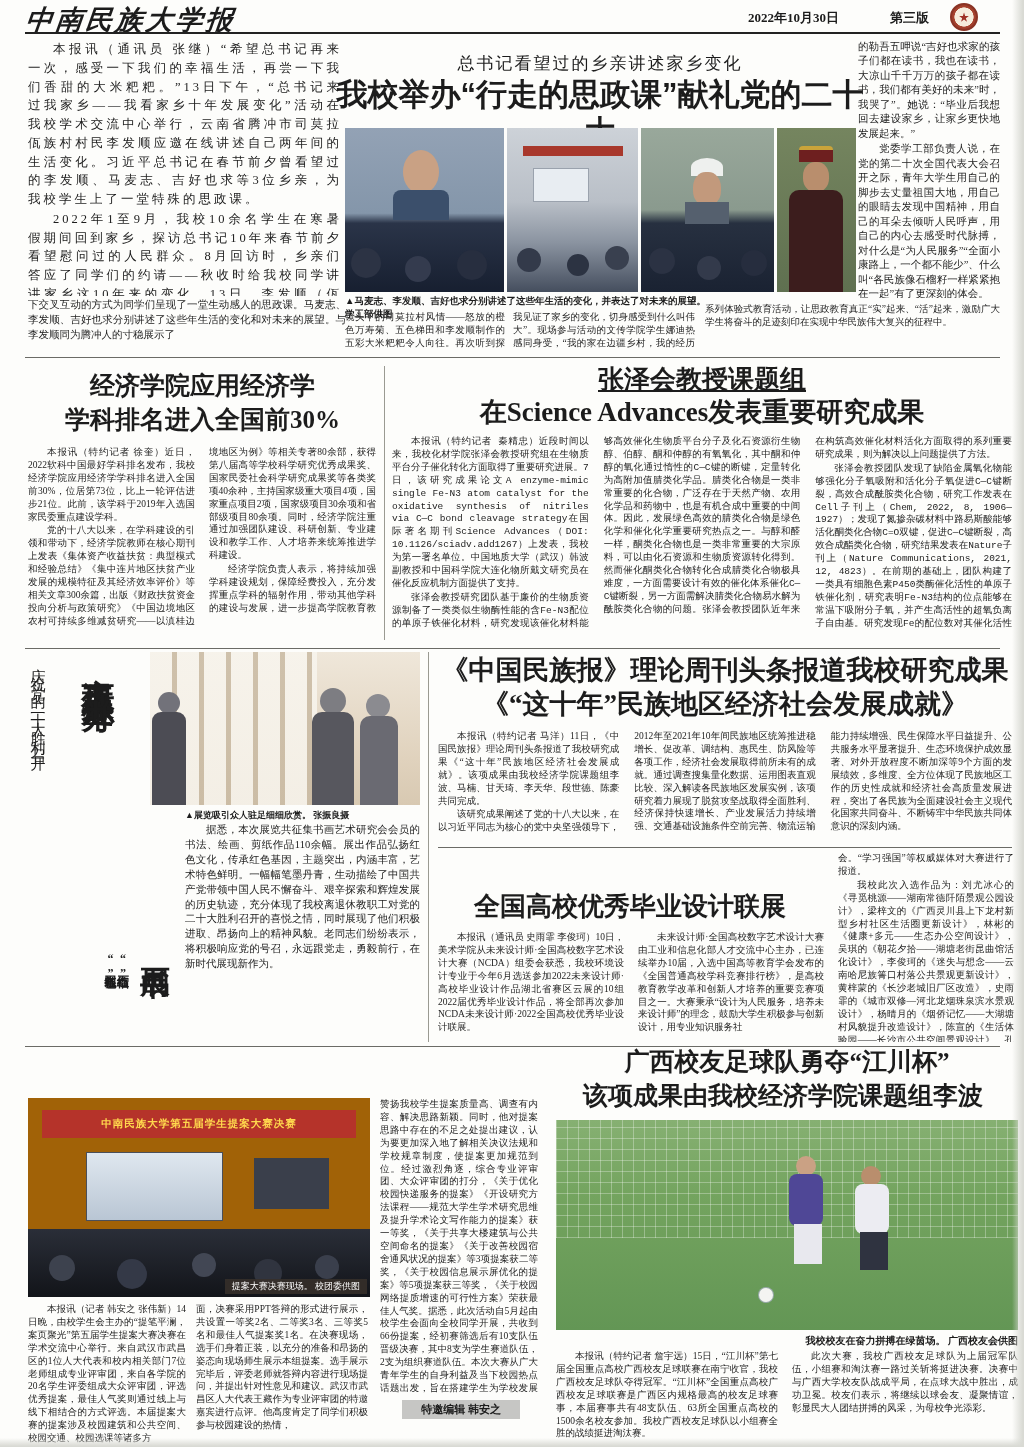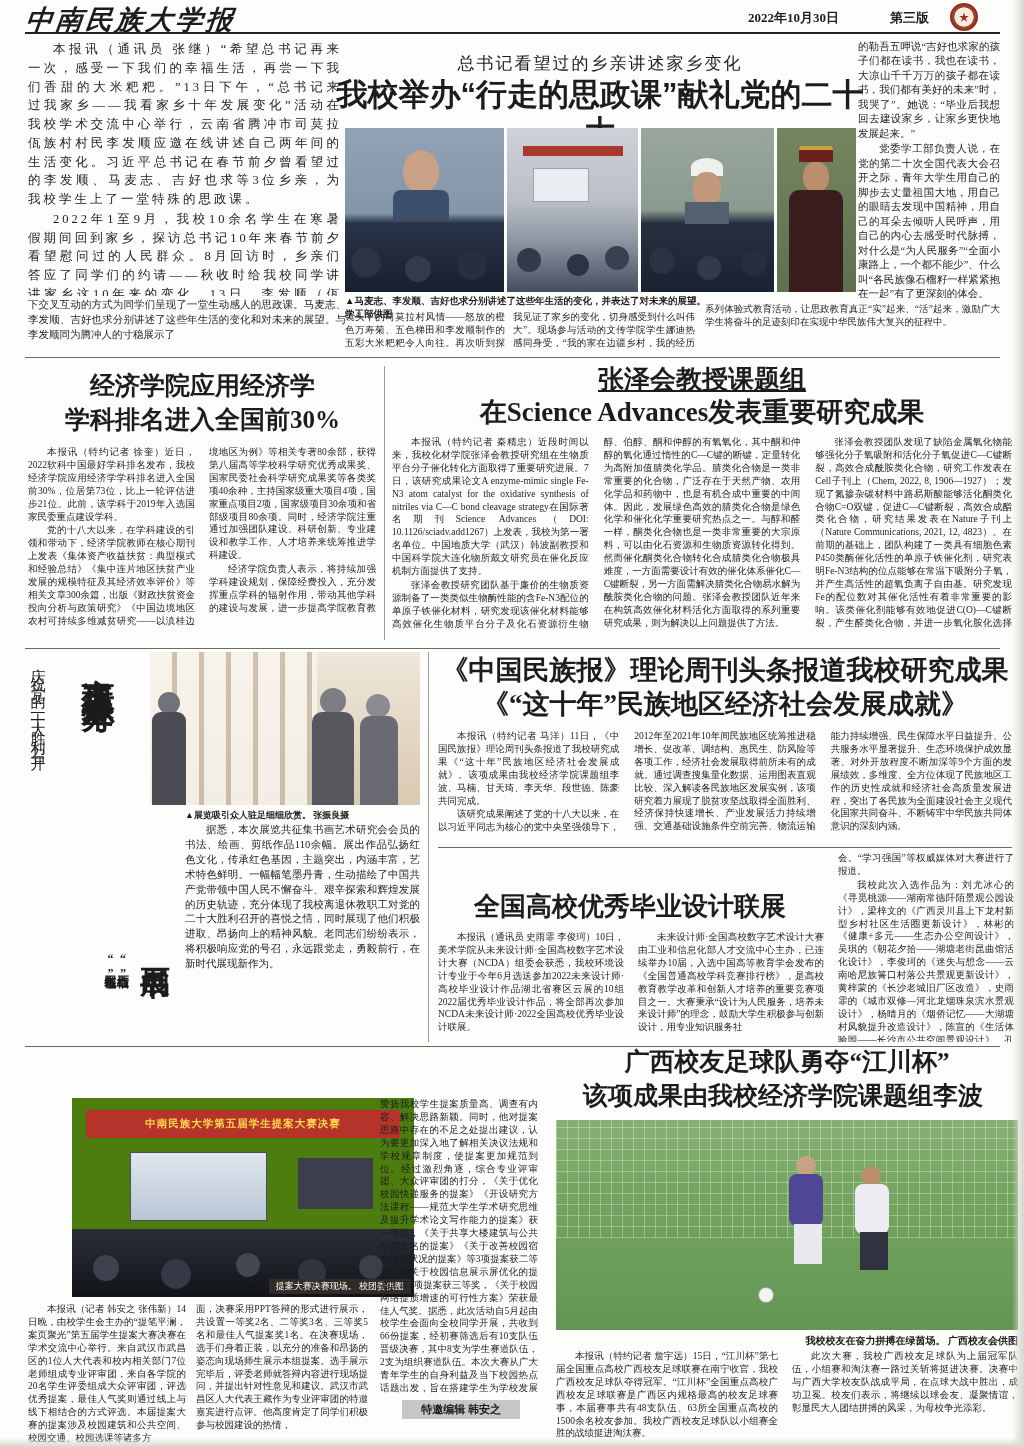--- a/index.html
+++ b/index.html
@@ -100,21 +100,21 @@
   <div class="abs jc clip body-s cols2" style="left:28px;top:446px;width:348px;height:194px;">
     <p class="para">本报讯（特约记者 徐奎）近日，2022软科中国最好学科排名发布，我校经济学院应用经济学学科排名进入全国前30%，位居第73位，比上一轮评估进步21位。此前，该学科于2019年入选国家民委重点建设学科。</p>
     <p class="para">党的十八大以来，在学科建设的引领和带动下，经济学院教师在核心期刊上发表《集体资产收益扶贫：典型模式和经验总结》《集中连片地区扶贫产业发展的规模特征及其经济效率评价》等相关文章300余篇，出版《财政扶贫资金投向分析与政策研究》《中国边境地区农村可持续多维减贫研究——以滇桂边境地区为例》等相关专著80余部，获得第八届高等学校科学研究优秀成果奖、国家民委社会科学研究成果奖等各类奖项40余种，主持国家级重大项目4项，国家重点项目2项，国家级项目30余项和省部级项目80余项。同时，经济学院注重通过加强团队建设、科研创新、专业建设和教学工作、人才培养来统筹推进学科建设。</p>
     <p class="para">经济学院负责人表示，将持续加强学科建设规划，保障经费投入，充分发挥重点学科的辐射作用，带动其他学科的建设与发展，进一步提高学院教育教学能力、科学研究水平和人才培养质量。</p>
   </div>
 
   <div class="abs rule-v" style="left:384px;top:366px;height:274px;"></div>
 
   <div class="abs hl-serif" style="left:392px;top:366px;width:620px;height:30px;font-size:26px;text-decoration:underline;">张泽会教授课题组</div>
   <div class="abs hl-serif" style="left:392px;top:398px;width:620px;height:34px;font-size:27px;">在Science Advances发表重要研究成果</div>
-  <div class="abs jc clip body-s cols3" style="left:392px;top:436px;width:620px;height:204px;">
+  <div class="abs jc clip body-s cols3" style="left:392px;top:436px;width:620px;height:204px;font-family:Liberation Mono, monospace;">
     <p class="para">本报讯（特约记者 秦精忠）近段时间以来，我校化材学院张泽会教授研究组在生物质平台分子催化转化方面取得了重要研究进展。7日，该研究成果论文A enzyme-mimic single Fe-N3 atom catalyst for the oxidative synthesis of nitriles via C—C bond cleavage strategy在国际著名期刊Science Advances（DOI: 10.1126/sciadv.add1267）上发表，我校为第一署名单位。中国地质大学（武汉）韩波副教授和中国科学院大连化物所戴文研究员在催化反应机制方面提供了支持。</p>
     <p class="para">张泽会教授研究团队基于廉价的生物质资源制备了一类类似生物酶性能的含Fe-N3配位的单原子铁催化材料，研究发现该催化材料能够高效催化生物质平台分子及化石资源衍生物醇、伯醇、酮和仲醇的有氧氧化，其中酮和仲醇的氧化通过惰性的C—C键的断键，定量转化为高附加值腈类化学品。腈类化合物是一类非常重要的化合物，广泛存在于天然产物、农用化学品和药物中，也是有机合成中重要的中间体。因此，发展绿色高效的腈类化合物是绿色化学和催化化学重要研究热点之一。与醇和醛一样，酮类化合物也是一类非常重要的大宗原料，可以由化石资源和生物质资源转化得到。然而催化酮类化合物转化合成腈类化合物极具难度，一方面需要设计有效的催化体系催化C—C键断裂，另一方面需解决腈类化合物易水解为酰胺类化合物的问题。张泽会教授团队近年来在构筑高效催化材料活化方面取得的系列重要研究成果，则为解决以上问题提供了方法。</p>
     <p class="para">张泽会教授团队发现了缺陷金属氧化物能够强化分子氧吸附和活化分子氧促进C—C键断裂，高效合成酰胺类化合物，研究工作发表在Cell子刊上（Chem, 2022, 8, 1906—1927）；发现了氮掺杂碳材料中路易斯酸能够活化酮类化合物C=O双键，促进C—C键断裂，高效合成酯类化合物，研究结果发表在Nature子刊上（Nature Communications, 2021, 12, 4823）。在前期的基础上，团队构建了一类具有细胞色素P450类酶催化活性的单原子铁催化剂，研究表明Fe-N3结构的位点能够在常温下吸附分子氧，并产生高活性的超氧负离子自由基。研究发现Fe的配位数对其催化活性有着非常重要的影响。该类催化剂能够有效地促进C(O)—C键断裂，产生醛类化合物，并进一步氧化胺化选择性合成腈类化合物。该研究结果为构筑高效的仿酶催化剂提供了重要的方法，克服了现有方法使用均相催化剂、使用助剂、和非常规绿色氮源的方法，研究结果具有重要的科学意义和应用前景。</p>
   </div>
 
   <div class="abs rule-h" style="left:25px;top:648px;width:975px;"></div>
 
   <div class="abs v" style="left:27px;top:656px;width:20px;height:310px;font-size:15px;letter-spacing:9px;">庆祝党的二十大胜利召开</div>
   <div class="abs v" style="left:62px;top:652px;width:58px;height:298px;font-size:33px;font-weight:bold;letter-spacing:3px;">离退休工作处举办</div>
   <div class="abs v" style="left:77px;top:952px;width:52px;height:88px;">
@@ -157,21 +157,21 @@
     <p class="para">本报讯（通讯员 史雨霏 李俊珂）10日，美术学院从未来设计师·全国高校数字艺术设计大赛（NCDA）组委会获悉，我校环境设计专业于今年6月选送参加2022未来设计师·高校毕业设计作品湖北省赛区云展的10组2022届优秀毕业设计作品，将全部再次参加NCDA未来设计师·2022全国高校优秀毕业设计联展。</p>
     <p class="para">未来设计师·全国高校数字艺术设计大赛由工业和信息化部人才交流中心主办，已连续举办10届，入选中国高等教育学会发布的《全国普通高校学科竞赛排行榜》，是高校教育教学改革和创新人才培养的重要竞赛项目之一。大赛秉承“设计为人民服务，培养未来设计师”的理念，鼓励大学生积极参与创新设计，用专业知识服务社</p>
   </div>
   <div class="abs jc clip body-s" style="left:838px;top:852px;width:176px;height:190px;">
     <p class="nopara">会。“学习强国”等权威媒体对大赛进行了报道。</p>
     <p class="para">我校此次入选作品为：刘尤冰心的《寻觅桃源——湖南常德阡陌景观公园设计》，梁梓文的《广西灵川县上下龙村新型乡村社区生活圈更新设计》，林彬的《健康+多元——生态办公空间设计》，吴琪的《朝花夕拾——湖塘老街昆曲馆活化设计》，李俊珂的《迷失与想念——云南哈尼族箐口村落公共景观更新设计》，黄梓蒙的《长沙老城旧厂区改造》，史雨霏的《城市双修—河北龙烟珠泉滨水景观设计》，杨晴月的《烟侨记忆——大湖塘村风貌提升改造设计》，陈宣的《生活体验园——长沙市公共空间景观设计》，孔泳雯的《绿意涟接——武汉市雄楚大道慢行线性交互空间景观概念设计》。</p>
   </div>
 
   <div class="abs rule-h" style="left:25px;top:1046px;width:975px;"></div>
 
-  <div class="photo" style="left:28px;top:1098px;width:342px;height:199px;background:#4d7c0f;margin-left:44px;">
+  <div class="photo" style="left:28px;top:1098px;width:342px;height:199px;background:#a16207;">
     <div class="abs" style="left:4%;top:6%;width:92%;height:14%;background:#b5332a;display:flex;align-items:center;justify-content:center;">
       <span style="color:#ffd94d;font-size:10.5px;font-weight:bold;letter-spacing:1px;">中南民族大学第五届学生提案大赛决赛</span>
     </div>
     <div class="abs" style="left:17%;top:27%;width:40%;height:35%;background:linear-gradient(#dfe7ef,#b9c6d4);border:1px solid #4a4f5a;"></div>
     <div class="abs" style="left:66%;top:30%;width:22%;height:26%;background:#3a3f4b;"></div>
     <div class="abs" style="left:0;bottom:0;width:100%;height:34%;background:linear-gradient(0deg,#121419,#2a2e38);"></div>
     <div class="abs" style="left:6%;bottom:8%;width:26px;height:26px;border-radius:50%;background:#3d424e;"></div>
     <div class="abs" style="left:26%;bottom:4%;width:30px;height:30px;border-radius:50%;background:#343947;"></div>
     <div class="abs" style="left:48%;bottom:10%;width:24px;height:24px;border-radius:50%;background:#424754;"></div>
     <div class="abs" style="left:66%;bottom:5%;width:28px;height:28px;border-radius:50%;background:#30343f;"></div>

